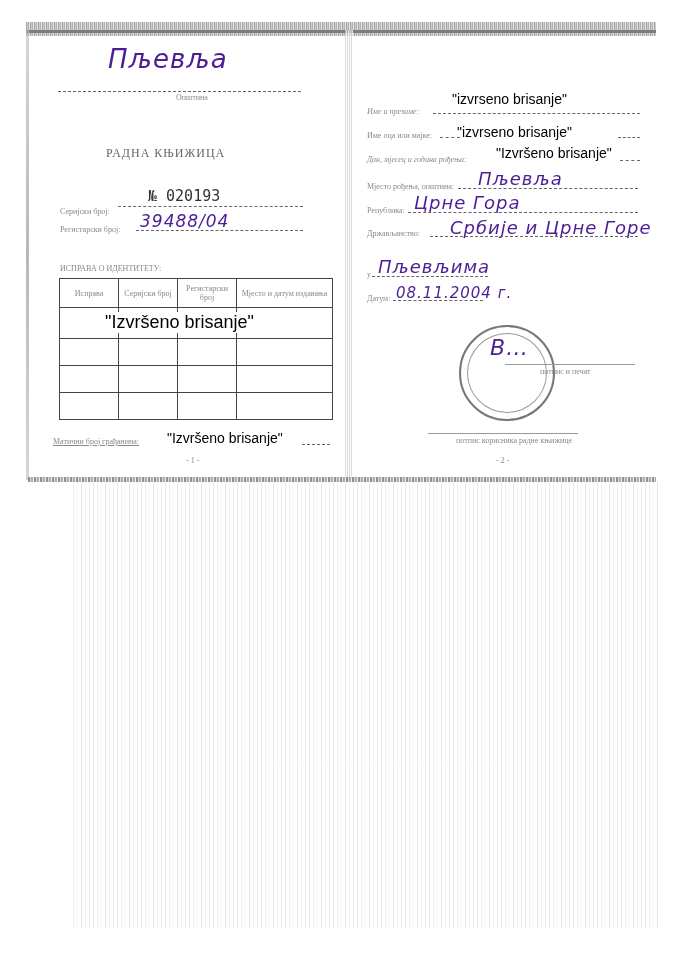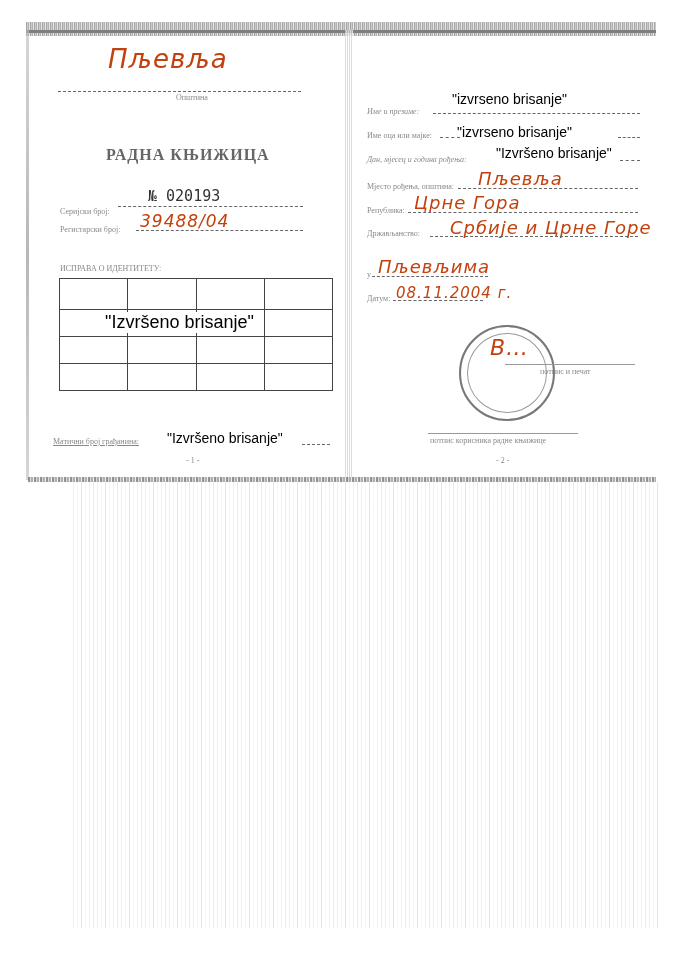--- a/index.html
+++ b/index.html
@@ -25,23 +25,23 @@
     background: repeating-linear-gradient(90deg, #ccc 0 1px, #fff 1px 2px); opacity: 0.7; }
   .streaks {
     position: absolute; left: 70px; top: 482px; width: 590px; height: 446px;
     background:
       repeating-linear-gradient(90deg, rgba(0,0,0,0.00) 0 3px, rgba(120,120,130,0.10) 3px 4px, rgba(0,0,0,0) 4px 7px, rgba(120,120,130,0.06) 7px 8px),
       repeating-linear-gradient(90deg, rgba(0,0,0,0) 0 11px, rgba(110,110,120,0.09) 11px 12px);
   }
   .abs { position: absolute; }
   .small { font-size: 8px; color: #888; }
   .line { position: absolute; border-bottom: 1px dashed #666; }
-  .hand { font-family: "DejaVu Sans", sans-serif; color: #c2410c; font-style: italic; letter-spacing: 1px; }
+  .hand { font-family: "DejaVu Sans", sans-serif; color: #4c1d95; font-style: italic; letter-spacing: 1px; }
   .stamp-text { font-family: "Liberation Sans", sans-serif; color: #000; font-size: 14px; }
-  .title { font-size: 16px; font-weight: bold; color: #666; letter-spacing: 1px; }
+  .title { font-size: 12px; font-weight: normal; color: #666; letter-spacing: 1px; }
   table.ident { position: absolute; left: 59px; top: 278px; width: 274px; border-collapse: collapse; }
   table.ident td, table.ident th { border: 1px solid #444; font-weight: normal; font-size: 8px; color: #888; text-align: center; padding: 0; }
   table.ident th { height: 28px; }
   table.ident td { height: 26px; }
   .stamp {
     position: absolute; left: 459px; top: 325px; width: 92px; height: 92px; border-radius: 50%;
     border: 2px solid #777; box-shadow: inset 0 0 0 6px #fff, inset 0 0 0 7px #999;
   }
 </style>
 </head>
@@ -65,20 +65,26 @@
   <div class="line" style="left:118px;top:206px;width:185px;"></div>
 
   <div class="abs small" style="left:60px;top:225px;">Регистарски број:</div>
   <div class="abs hand" style="left:140px;top:211px;font-size:17px;">39488/04</div>
   <div class="line" style="left:136px;top:230px;width:167px;"></div>
 
   <div class="abs small" style="left:60px;top:264px;font-size:8px;">ИСПРАВА О ИДЕНТИТЕТУ:</div>
 
   <table class="ident">
     <tbody>
+        <tr>
+      <th style="width:58px">Исправа</th>
+      <th style="width:58px">Серијски број</th>
+      <th style="width:58px">Регистарски број</th>
+      <th>Мјесто и датум издавања</th>
+    </tr>
     <tr>
           <td style="height:30px"></td>
           <td></td>
           <td></td>
           <td></td>
         </tr>
     <tr>
           <td></td>
           <td></td>
           <td></td>
@@ -140,16 +146,16 @@
   <div class="abs small" style="left:367px;top:294px;">Датум:</div>
   <div class="abs hand" style="left:396px;top:284px;font-size:15px;">08.11.2004 г.</div>
   <div class="line" style="left:393px;top:300px;width:90px;"></div>
 
   <div class="stamp"></div>
   <div class="abs hand" style="left:490px;top:335px;font-size:22px;">B…</div>
   <div class="line" style="left:505px;top:364px;width:130px;border-bottom-style:solid;border-color:#999;"></div>
   <div class="abs small" style="left:540px;top:367px;">потпис и печат</div>
 
   <div class="line" style="left:428px;top:433px;width:150px;border-bottom-style:solid;border-color:#999;"></div>
-  <div class="abs small" style="left:430px;top:436px;">потпис корисника радне књижице</div>
+  <div class="abs small" style="left:456px;top:436px;">потпис корисника радне књижице</div>
 
   <div class="abs small" style="left:496px;top:456px;">- 2 -</div>
 </div>
 
 </body></html>

